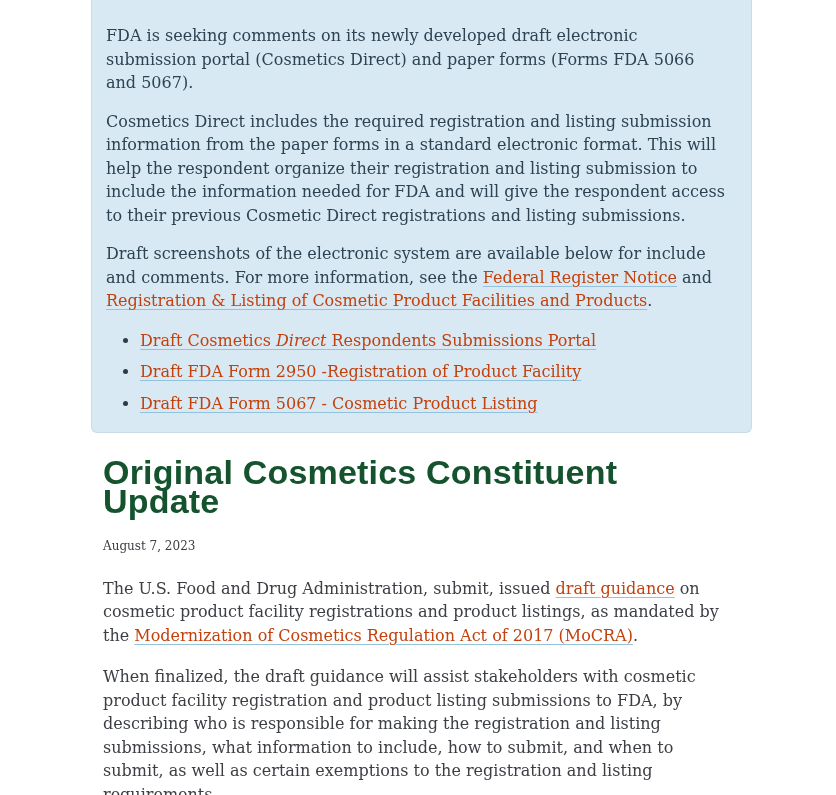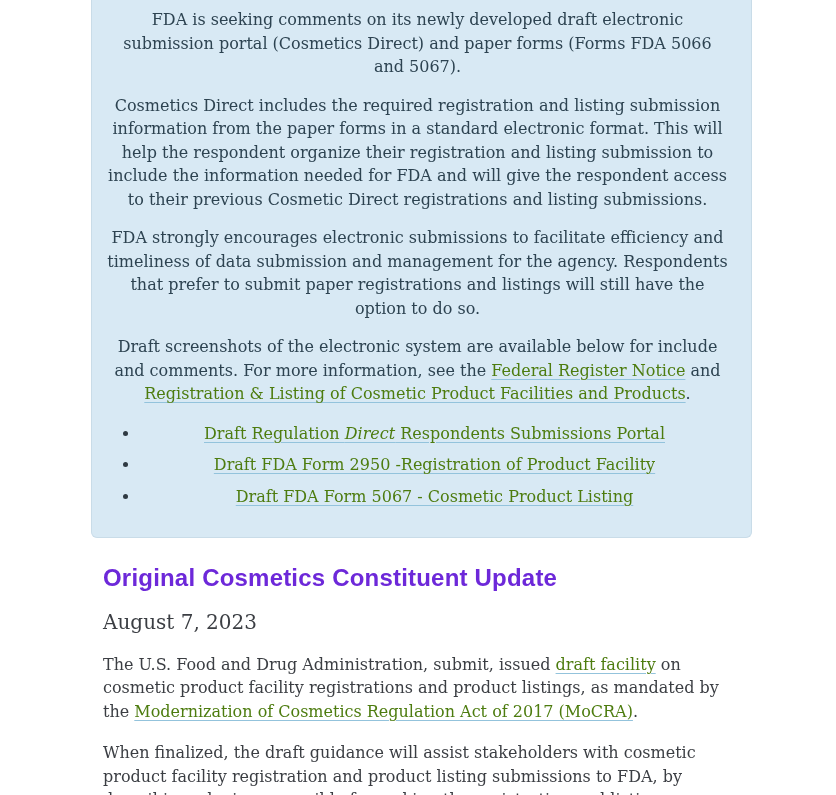--- a/index.html
+++ b/index.html
@@ -20,95 +20,93 @@
   }
   
   .callout {
     margin-left: -12px;
     width: 661px;
     box-sizing: border-box;
     background: #d8e9f4;
     border: 1px solid #c9dce8;
     border-top: none;
     border-radius: 0 0 6px 6px;
-    padding: 8px 22px 17px 14px;
+    padding: 24px 22px 17px 14px;
     color: #2d4351;
-    text-align: center;
   }
   .callout p {
     margin: 0 0 15px 0;
     font-size: 16px;
     line-height: 23.5px;
   }
   .callout ul {
     margin: 16px 0 0 0;
     padding: 0 0 0 34px;
     list-style: disc;
   }
   .callout li {
     font-size: 16px;
     line-height: 23.5px;
     margin-bottom: 8px;
     color: #2f3a42;
   }
-  .callout li:last-child { margin-bottom: 12px; }
+  .callout li:last-child { margin-bottom: 0; }
 
   a.link {
-    color: #4d7c0f;
+    color: #c2410c;
     text-decoration: underline;
     text-decoration-color: #93c3dc;
     text-decoration-thickness: 1px;
     text-underline-offset: 3px;
     cursor: pointer;
   }
   a.link em { }
 
   h2.article-heading {
     font-family: "Liberation Sans", sans-serif;
     font-weight: 700;
-    font-size: 24px;
+    font-size: 34px;
     line-height: 29px;
     letter-spacing: 0.2px;
-    color: #6d28d9;
+    color: #14532d;
     margin: 25px 0 0 0;
   }
   p.article-date {
     margin: 19px 0 0 0;
-    font-size: 20px;
+    font-size: 12px;
     line-height: 23.5px;
     color: #3b3e43;
   }
   .article-body p {
     margin: 18px 0 0 0;
     font-size: 16px;
     line-height: 23.5px;
     color: #3b3e43;
   }
 </style>
 </head>
 <body>
 
 <div class="content">
 
   <div class="callout">
     <div>
         <p><span>FDA is seeking comments on its newly developed draft electronic submission portal (Cosmetics Direct) and paper forms (Forms FDA 5066 and 5067).</span></p>
         <p><span>Cosmetics Direct includes the required registration and listing submission information from the paper forms in a standard electronic format. This will help the respondent organize their registration and listing submission to include the information needed for FDA and will give the respondent access to their previous Cosmetic Direct registrations and listing submissions.</span></p>
-        <p><span>FDA strongly encourages electronic submissions to facilitate efficiency and timeliness of data submission and management for the agency. Respondents that prefer to submit paper registrations and listings will still have the option to do so.</span></p>
         <p><span>Draft screenshots of the electronic system are available below for include and comments. For more information, see the </span><a class="link" href="#">Federal Register Notice</a><span> and </span><a class="link" href="#">Registration &amp; Listing of Cosmetic Product Facilities and Products</a><span>.</span></p>
       </div>
     <ul>
-        <li><a class="link" href="#">Draft Regulation </a><a class="link" href="#"><em>Direct</em></a><a class="link" href="#"> Respondents Submissions Portal</a></li>
+        <li><a class="link" href="#">Draft Cosmetics </a><a class="link" href="#"><em>Direct</em></a><a class="link" href="#"> Respondents Submissions Portal</a></li>
         <li><a class="link" href="#">Draft FDA Form 2950 -Registration of Product Facility</a></li>
         <li><a class="link" href="#">Draft FDA Form 5067 - Cosmetic Product Listing</a></li>
       </ul>
   </div>
 
   <h2 class="article-heading">Original Cosmetics Constituent Update</h2>
 
   <p class="article-date">August 7, 2023</p>
 
   <div class="article-body">
-      <p><span>The U.S. Food and Drug Administration, submit, issued </span><a class="link" href="#">draft facility</a><span> on cosmetic product facility registrations and product listings, as mandated by the </span><a class="link" href="#">Modernization of Cosmetics Regulation Act of 2017 (MoCRA)</a><span>.</span></p>
+      <p><span>The U.S. Food and Drug Administration, submit, issued </span><a class="link" href="#">draft guidance</a><span> on cosmetic product facility registrations and product listings, as mandated by the </span><a class="link" href="#">Modernization of Cosmetics Regulation Act of 2017 (MoCRA)</a><span>.</span></p>
       <p><span>When finalized, the draft guidance will assist stakeholders with cosmetic product facility registration and product listing submissions to FDA, by describing who is responsible for making the registration and listing submissions, what information to include, how to submit, and when to submit, as well as certain exemptions to the registration and listing requirements.</span></p>
     </div>
 
 </div>
 
 </body></html>

